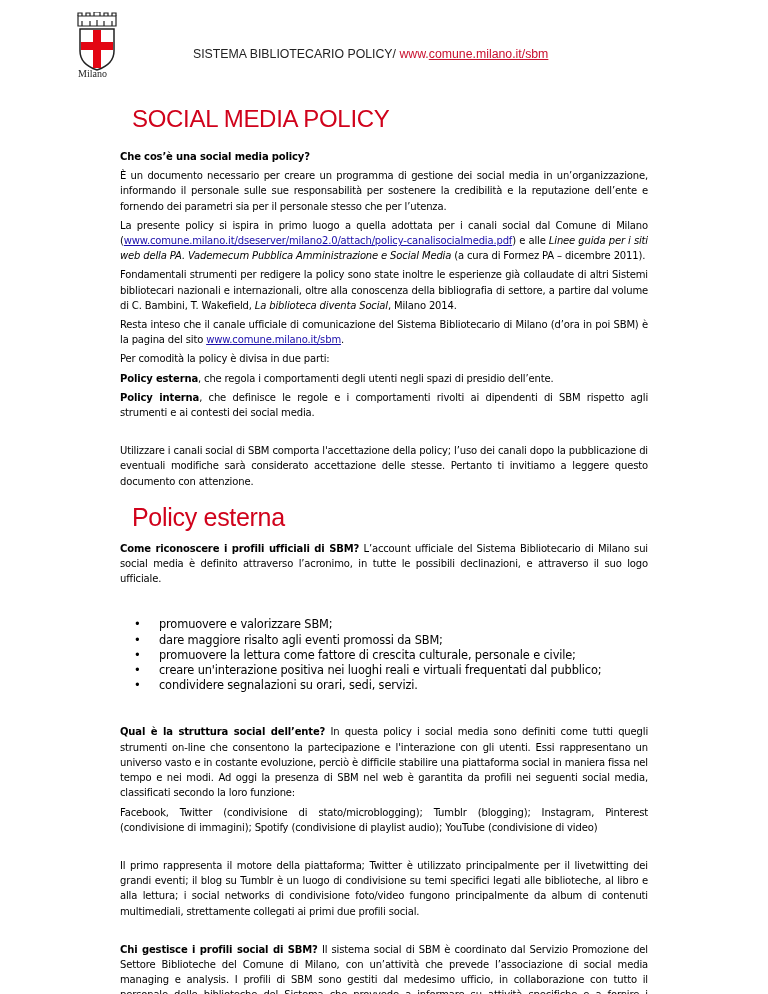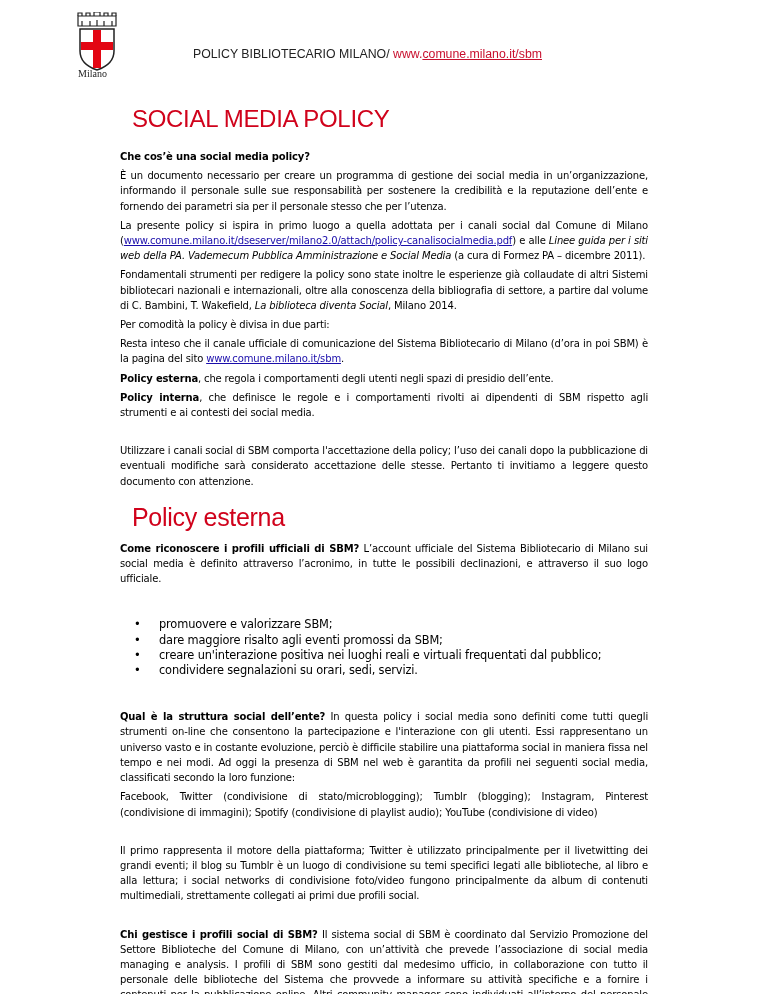--- a/index.html
+++ b/index.html
@@ -33,46 +33,47 @@
     <path d="M10 14 v-5 M18 14 v-5 M25 14 v-6 M32 14 v-5 M40 14 v-5" stroke="#222" stroke-width="1.2"></path>
 
     <path d="M8 17 h34 v22 c0 10 -8 16 -17 19 c-9 -3 -17 -9 -17 -19 z" fill="#fff" stroke="#222" stroke-width="1.5"></path>
     <rect x="21" y="18" width="8" height="38" fill="#e30613"></rect>
     <rect x="9" y="30" width="32" height="8" fill="#e30613"></rect>
   </svg>
 </div>
 <div class="logo-caption">Milano</div>
 
 <div class="header-line">
-  <span>POLICY BIBLIOTECARIO MILANO/ </span><span class="url"><span>www.</span><u>comune.milano.it/sbm</u></span>
+  <span>SISTEMA BIBLIOTECARIO POLICY/ </span><span class="url"><span>www.</span><u>comune.milano.it/sbm</u></span>
 </div>
 
 <div class="content">
   <h1 class="sec s1">SOCIAL MEDIA POLICY</h1>
 
   <p class="first-head"><b>Che cos’è una social media policy?</b></p>
   <p>È un documento necessario per creare un programma di gestione dei social media in un’organizzazione, informando il personale sulle sue responsabilità per sostenere la credibilità e la reputazione dell’ente e fornendo dei parametri sia per il personale stesso che per l’utenza.</p>
   <p><span>La presente policy si ispira in primo luogo a quella adottata per i canali social dal Comune di Milano (</span><a class="link">www.comune.milano.it/dseserver/milano2.0/attach/policy-canalisocialmedia.pdf</a><span>) e alle </span><i>Linee guida per i siti web della PA. Vademecum Pubblica Amministrazione e Social Media</i><span> (a cura di Formez PA – dicembre 2011).</span></p>
   <p><span>Fondamentali strumenti per redigere la policy sono state inoltre le esperienze già collaudate di altri Sistemi bibliotecari nazionali e internazionali, oltre alla conoscenza della bibliografia di settore, a partire dal volume di C. Bambini, T. Wakefield, </span><i>La biblioteca diventa Social</i><span>, Milano 2014.</span></p>
+  <p><span>Resta inteso che il canale ufficiale di comunicazione del Sistema Bibliotecario di Milano (d’ora in poi SBM) è la pagina del sito </span><a class="link">www.comune.milano.it/sbm</a><span>.</span></p>
   <p>Per comodità la policy è divisa in due parti:</p>
-  <p><span>Resta inteso che il canale ufficiale di comunicazione del Sistema Bibliotecario di Milano (d’ora in poi SBM) è la pagina del sito </span><a class="link">www.comune.milano.it/sbm</a><span>.</span></p>
   <p><b>Policy esterna</b><span>, che regola i comportamenti degli utenti negli spazi di presidio dell’ente.</span></p>
   <p><b>Policy interna</b><span>, che definisce le regole e i comportamenti rivolti ai dipendenti di SBM rispetto agli strumenti e ai contesti dei social media.</span></p>
 
   <div class="gap"></div>
   <p>Utilizzare i canali social di SBM comporta l'accettazione della policy; l’uso dei canali dopo la pubblicazione di eventuali modifiche sarà considerato accettazione delle stesse. Pertanto ti invitiamo a leggere questo documento con attenzione.</p>
 
   <h1 class="sec s2">Policy esterna</h1>
 
   <p><b>Come riconoscere i profili ufficiali di SBM?</b><span> L’account ufficiale del Sistema Bibliotecario di Milano sui social media è definito attraverso l’acronimo, in tutte le possibili declinazioni, e attraverso il suo logo ufficiale.</span></p>
 
   <div class="gap"></div>
   <ul class="bullets">
     <li>promuovere e valorizzare SBM;</li>
     <li>dare maggiore risalto agli eventi promossi da SBM;</li>
+    <li>promuovere la lettura come fattore di crescita culturale, personale e civile;</li>
     <li>creare un'interazione positiva nei luoghi reali e virtuali frequentati dal pubblico;</li>
     <li>condividere segnalazioni su orari, sedi, servizi.</li>
   </ul>
 
   <div class="gap"></div>
   <p><b>Qual è la struttura social dell’ente?</b><span> In questa policy i social media sono definiti come tutti quegli strumenti on-line che consentono la partecipazione e l'interazione con gli utenti. Essi rappresentano un universo vasto e in costante evoluzione, perciò è difficile stabilire una piattaforma social in maniera fissa nel tempo e nei modi. Ad oggi la presenza di SBM nel web è garantita da profili nei seguenti social media, classificati secondo la loro funzione:</span></p>
   <p>Facebook, Twitter (condivisione di stato/microblogging); Tumblr (blogging); Instagram, Pinterest (condivisione di immagini); Spotify (condivisione di playlist audio); YouTube (condivisione di video)</p>
   <div class="gap"></div>
   <p>Il primo rappresenta il motore della piattaforma; Twitter è utilizzato principalmente per il livetwitting dei grandi eventi; il blog su Tumblr è un luogo di condivisione su temi specifici legati alle biblioteche, al libro e alla lettura; i social networks di condivisione foto/video fungono principalmente da album di contenuti multimediali, strettamente collegati ai primi due profili social.</p>
 

